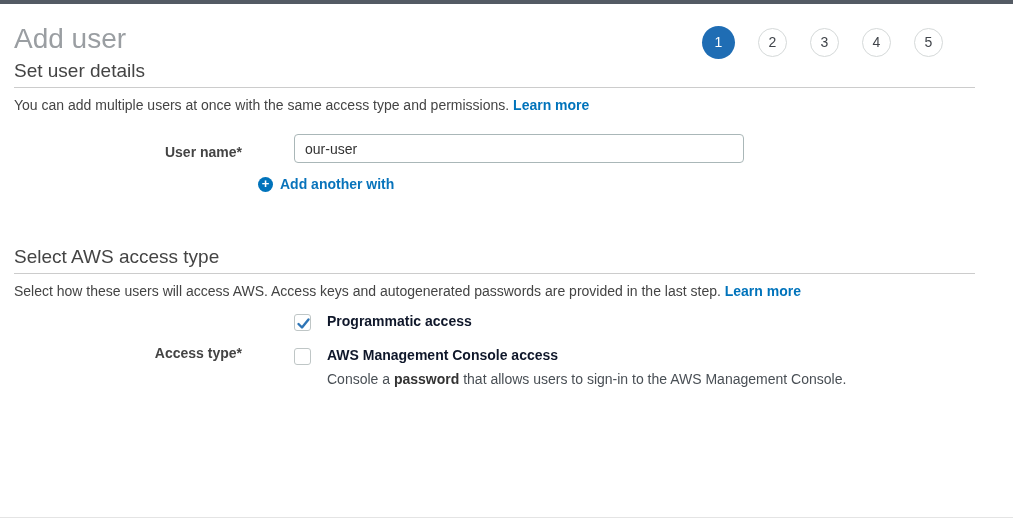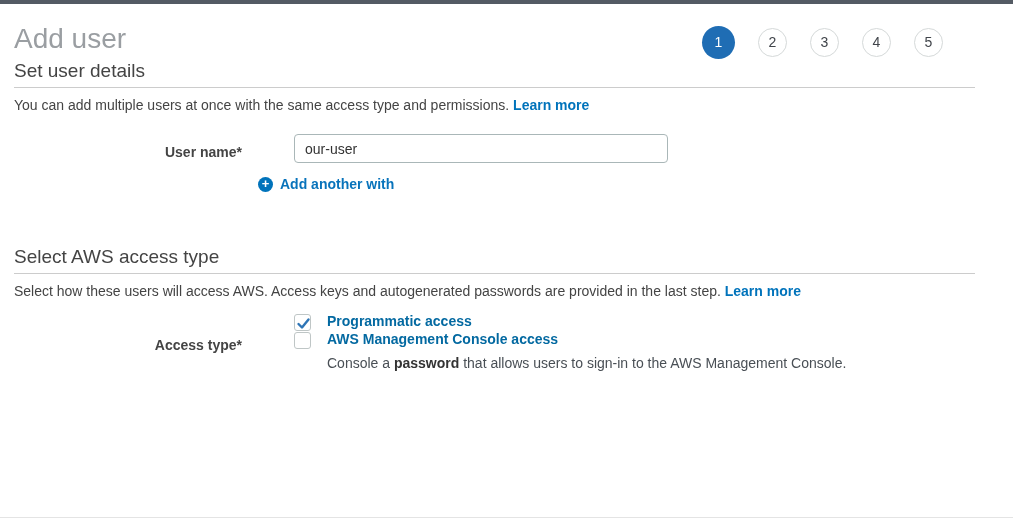--- a/index.html
+++ b/index.html
@@ -102,21 +102,21 @@
     padding-right: 8px;
     text-align: right;
     font-size: 14px;
     font-weight: bold;
     color: #444;
     flex-shrink: 0;
   }
   .form-row.username .form-label { padding-top: 7px; }
   .form-row.access .form-label { padding-top: 1px; }
   .username-input {
-    width: 374px;
+    width: 450px;
     height: 29px;
     border: 1px solid #aab7b8;
     border-radius: 4px;
     padding: 0 10px;
     font-size: 14px;
     font-family: "Liberation Sans", sans-serif;
     color: #333;
     outline: none;
   }
   .add-another-row {
@@ -139,21 +139,21 @@
     flex-shrink: 0;
   }
   .add-another-label {
     font-size: 14px;
     font-weight: bold;
     color: #0873bb;
   }
   
   .options-col { display: flex; flex-direction: column; }
   .option-row { display: flex; align-items: flex-start; }
-  .option-row.second { margin-top: 1px; }
+  .option-row.second { margin-top: 17px; }
   .checkbox {
     width: 17px;
     height: 17px;
     border: 1px solid #bfc6c6;
     border-radius: 3px;
     background: #fff;
     margin-top: 0px;
     flex-shrink: 0;
     cursor: pointer;
     position: relative;
@@ -162,21 +162,21 @@
   .checkbox[data-checked="true"] svg { display: block; }
   .option-text {
     margin-left: 16px;
     width: 525px;
     font-size: 14px;
     line-height: 21px;
     color: #494f55;
   }
   .option-title {
     font-weight: bold;
-    color: #0369a1;
+    color: #0f172a;
     line-height: 15px;
   }
   .option-desc { margin-top: 6px; }
   .b { font-weight: bold; color: #333; }
 </style>
 </head>
 <body>
 
 <div class="topbar"></div>
 

